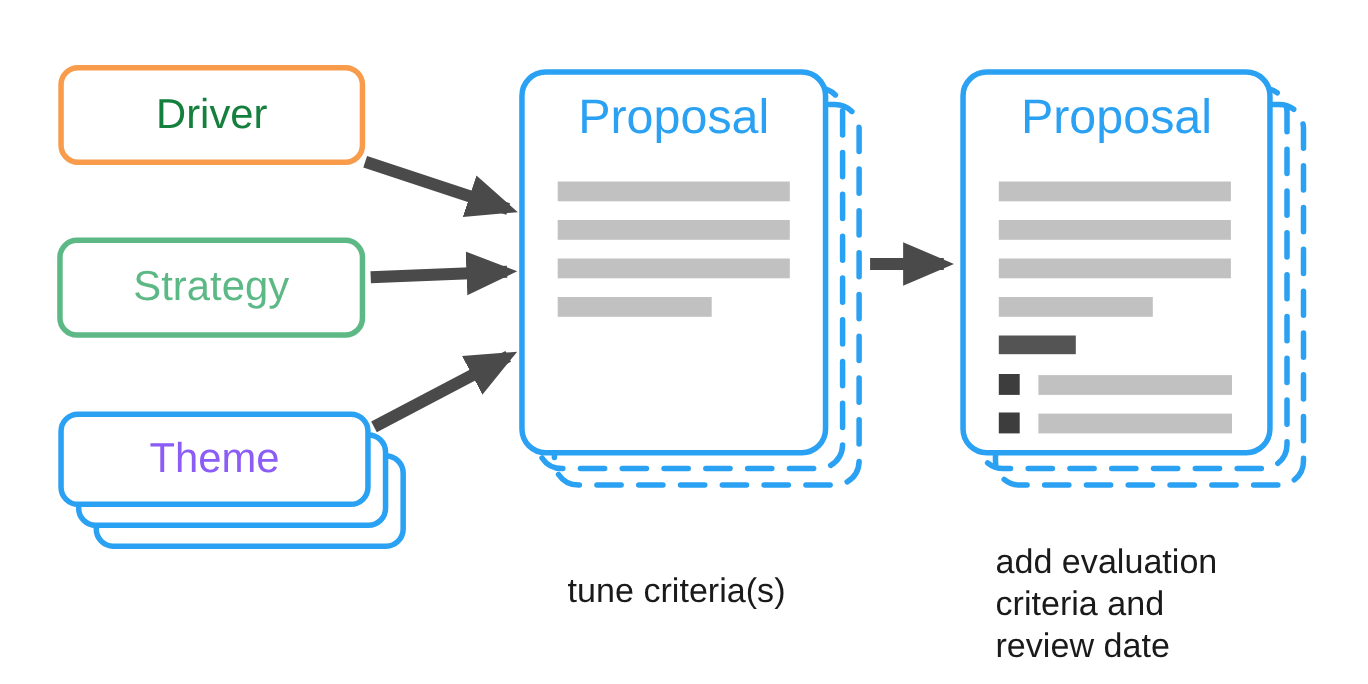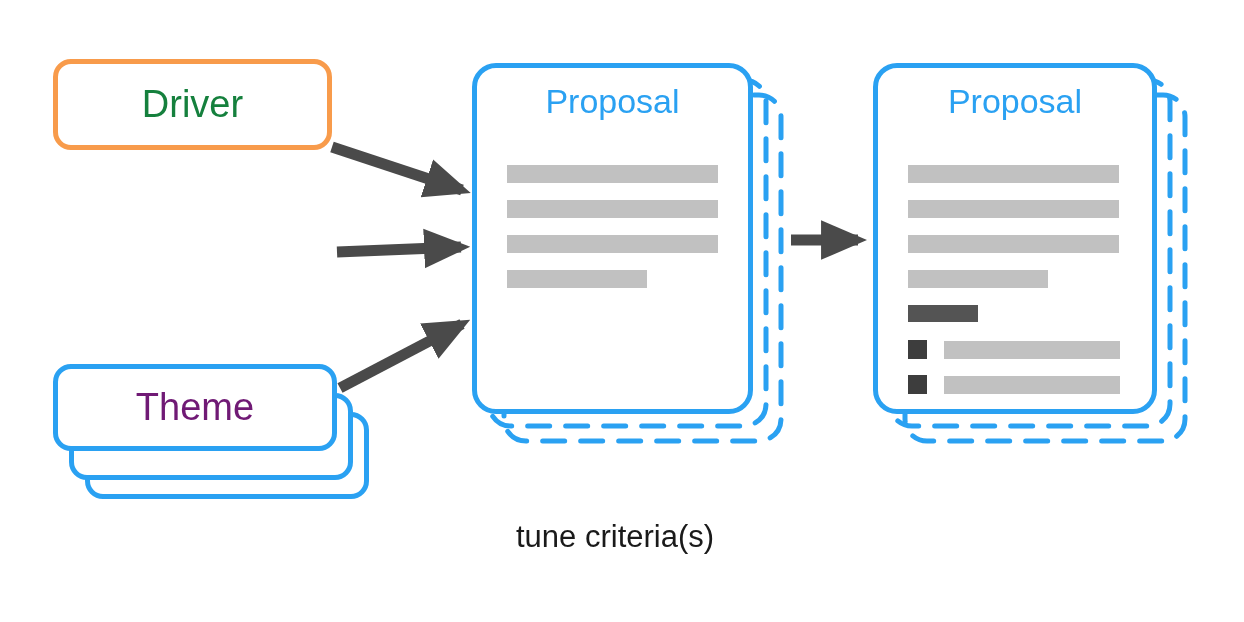--- a/index.html
+++ b/index.html
@@ -27,21 +27,21 @@
     background: #ffffff;
     border: 5px solid;
     border-radius: 18px;
     display: flex;
     align-items: center;
     justify-content: center;
     font-size: 38px;
   }
   .node-driver   { left: 53px;  top: 59px;  width: 279px; height: 91px; border-color: #F89B4B; color: #15803d; z-index: 2; }
   .node-strategy { left: 52px;  top: 216px; width: 280px; height: 91px; border-color: #5CB985; color: #5CB985; z-index: 2; }
-  .node-theme    { left: 53px;  top: 364px; width: 284px; height: 87px; border-color: #2AA1F2; color: #701a75; z-index: 3; }
+  .node-theme    { left: 53px;  top: 374px; width: 284px; height: 87px; border-color: #2AA1F2; color: #8b5cf6; z-index: 3; }
   .stack-back {
     position: absolute;
     box-sizing: border-box;
     width: 284px; height: 87px;
     background: #ffffff;
     border: 5px solid #2AA1F2;
     border-radius: 18px;
   }
   .theme-back-1 { left: 69px; top: 393px; z-index: 2; }
   .theme-back-2 { left: 85px; top: 412px; z-index: 1; }
@@ -55,21 +55,21 @@
     border-radius: 24px;
     z-index: 2;
   }
   .card-tuned { left: 472px; top: 63px; width: 281px; height: 351px; }
   .card-final { left: 873px; top: 63px; width: 284px; height: 351px; }
   .card-title {
     position: absolute;
     top: 14px; left: 0;
     width: 100%;
     text-align: center;
-    font-size: 34px;
+    font-size: 44px;
     color: #2AA1F2;
   }
   .card-body { position: absolute; left: 30px; top: 97px; }
   .ph-line { display: block; height: 18px; background: #C1C1C1; margin-bottom: 17px; }
   .ph-line.dark { height: 17px; background: #545454; margin-bottom: 18px; }
   .check-row { display: flex; align-items: center; height: 19px; margin-bottom: 16px; }
   .check-square { display: block; width: 19px; height: 19px; background: #3D3D3D; margin-right: 17px; }
   .check-row .ph-line { margin-bottom: 0; }
 
   
@@ -93,20 +93,23 @@
     <rect x="489" y="80" width="277" height="346" rx="22" fill="none" stroke="#2AA1F2" stroke-width="5" stroke-dasharray="22 16" stroke-linecap="round"></rect>
     <rect x="905" y="95" width="280" height="346" rx="22" fill="none" stroke="#2AA1F2" stroke-width="5" stroke-dasharray="22 16" stroke-linecap="round"></rect>
     <rect x="890" y="80" width="280" height="346" rx="22" fill="none" stroke="#2AA1F2" stroke-width="5" stroke-dasharray="22 16" stroke-linecap="round"></rect>
   </svg>
 
   <div class="stack-back theme-back-2"></div>
   <div class="stack-back theme-back-1"></div>
 
   <div class="node node-driver">
     <span>Driver</span>
+  </div>
+  <div class="node node-strategy">
+    <span>Strategy</span>
   </div>
   <div class="node node-theme">
     <span>Theme</span>
   </div>
 
   <div class="card card-tuned">
     <div class="card-title">Proposal</div>
     <div class="card-body">
         <div class="ph-line" style="width: 211px;"></div>
         <div class="ph-line" style="width: 211px;"></div>
@@ -140,14 +143,19 @@
         <path d="M0,0.7 L10,5 L0,9.3 Z" fill="#4A4A4A"></path>
       </marker>
     </defs>
     <line x1="332" y1="147" x2="462" y2="190" stroke="#4A4A4A" stroke-width="11" marker-end="url(#ah)"></line>
     <line x1="337" y1="252" x2="461" y2="247" stroke="#4A4A4A" stroke-width="11" marker-end="url(#ah)"></line>
     <line x1="340" y1="388" x2="462" y2="324" stroke="#4A4A4A" stroke-width="11" marker-end="url(#ah)"></line>
     <line x1="791" y1="240" x2="858" y2="240" stroke="#4A4A4A" stroke-width="11" marker-end="url(#ah)"></line>
   </svg>
 
   <div class="caption caption-tune">tune criteria(s)</div>
+  <div class="caption caption-eval">
+    <span>add evaluation</span>
+    <span>criteria and</span>
+    <span>review date</span>
+  </div>
 
 </div>
 
 </body></html>

